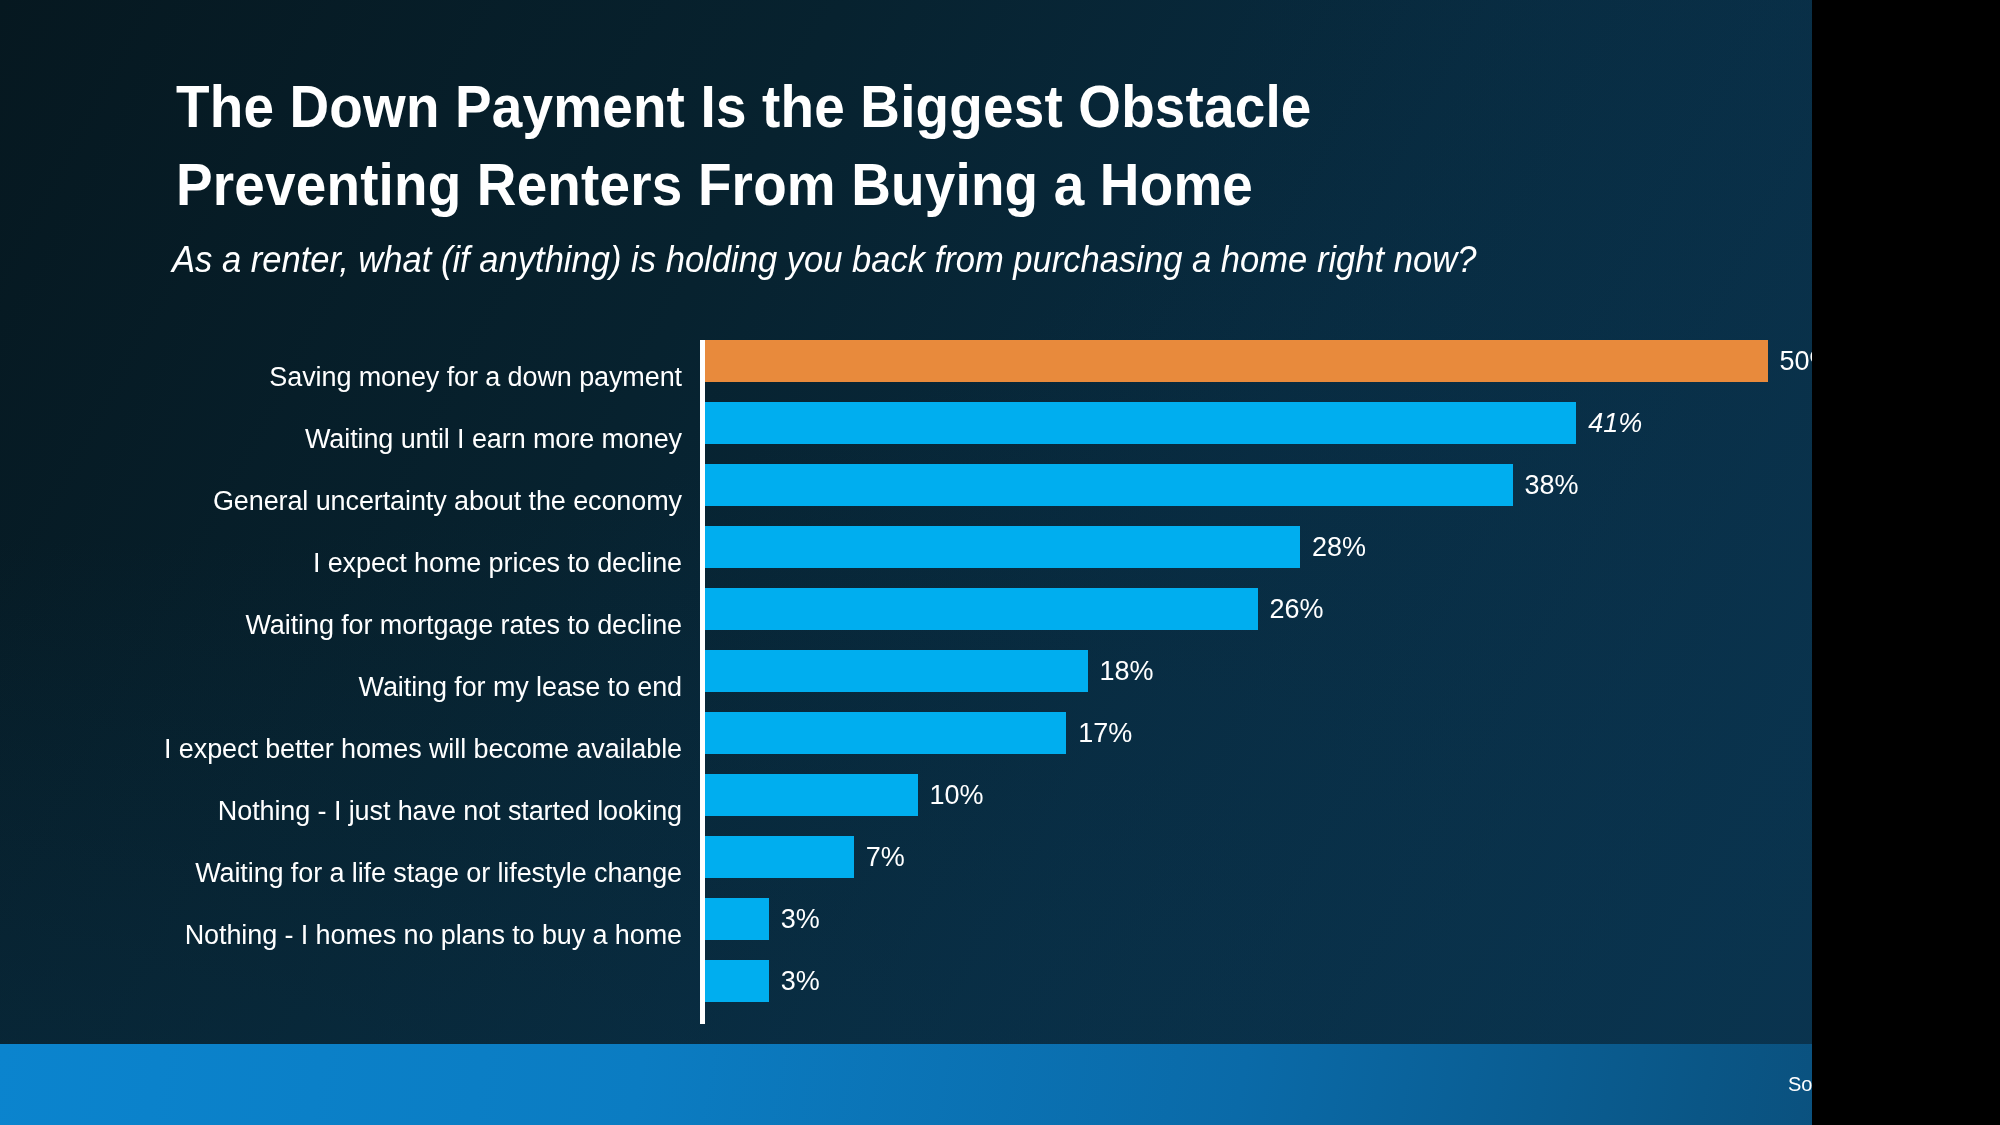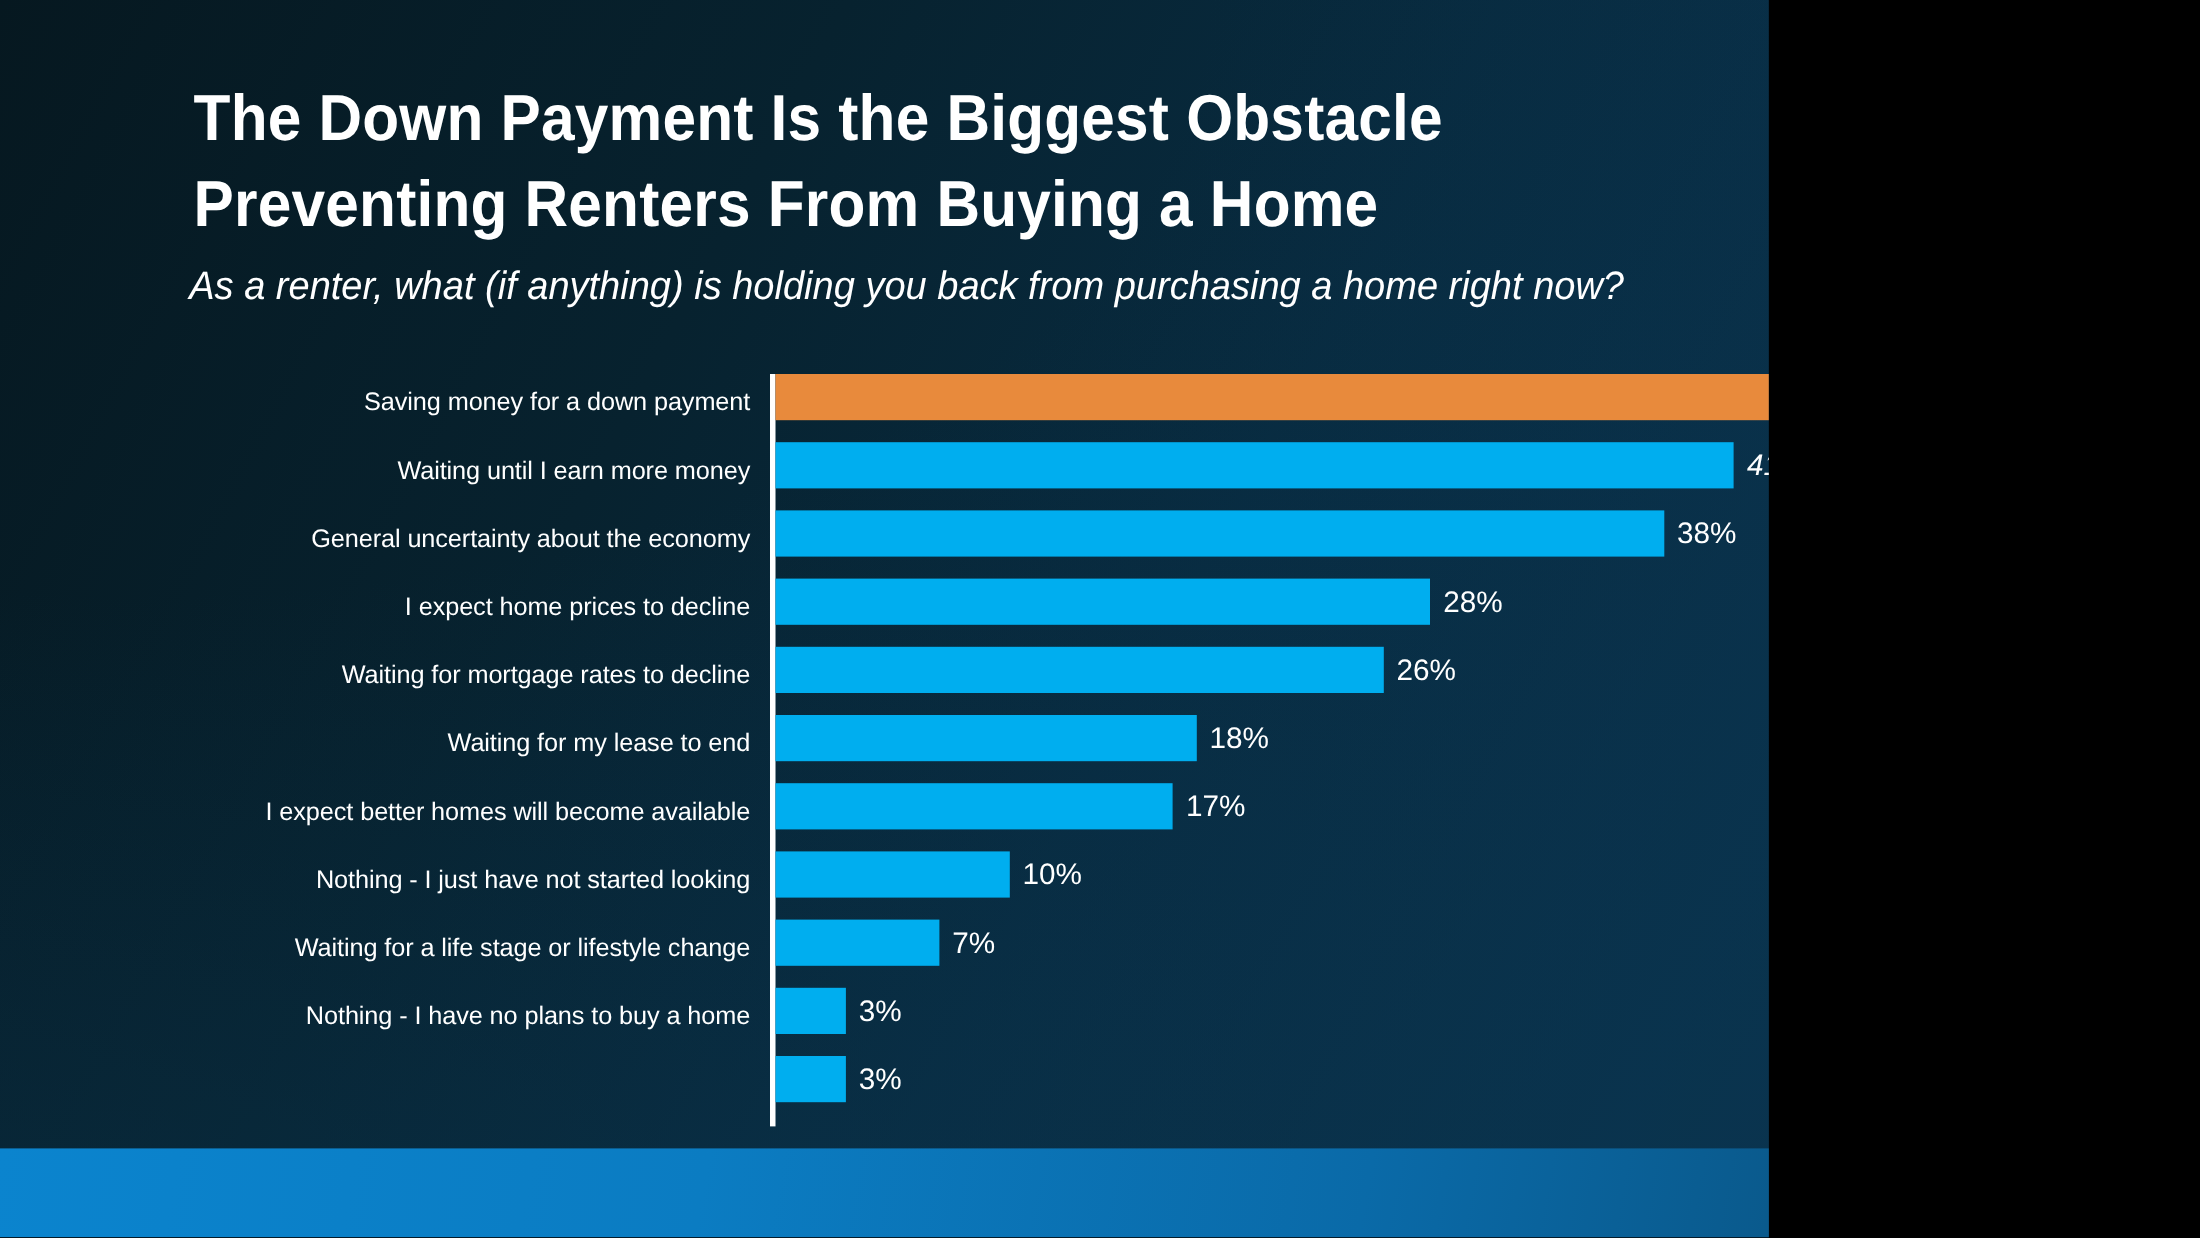--- a/index.html
+++ b/index.html
@@ -2,21 +2,21 @@
 <html><head>
 <meta charset="utf-8">
 <style>
   html, body {
     margin: 0;
     padding: 0;
     background: #000;
   }
   #canvas {
     position: relative;
-    width: 1608px;
+    width: 1812px;
     height: 1125px;
     overflow: hidden;
     background:
       radial-gradient(ellipse 150% 120% at 8% 0%, #06192400 0%, #06192400 40%, rgba(10,52,78,0.55) 100%),
       linear-gradient(118deg, #061820 0%, #07222f 35%, #082b40 62%, #0a3450 100%);
     font-family: "Liberation Sans", sans-serif;
     -webkit-font-smoothing: antialiased;
   }
 
   
@@ -68,28 +68,28 @@
   }
   .row {
     position: absolute;
     left: 0;
     width: 2000px;
     height: 62px;
   }
   .cat-label {
     position: absolute;
     left: 0;
-    top: 4px;
+    top: 16px;
     width: 682px;
     height: 62px;
     display: flex;
     align-items: center;
     justify-content: flex-end;
     color: #ffffff;
-    font-size: 23px;
+    font-size: 27px;
     line-height: 32px;
     white-space: nowrap;
     letter-spacing: -0.1px;
   }
   .bar {
     position: absolute;
     left: 705px;
     top: 10px;
     height: 42px;
     background: #00aeef;
@@ -181,21 +181,21 @@
           <div class="cat-label">Nothing - I just have not started looking</div>
           <div class="bar" style="width: 212.5px;"></div>
           <div class="val-label" style="left: 929.5px;">10%</div>
         </div>
         <div class="row" style="top: 496px;">
           <div class="cat-label">Waiting for a life stage or lifestyle change</div>
           <div class="bar" style="width: 148.75px;"></div>
           <div class="val-label" style="left: 865.75px;">7%</div>
         </div>
         <div class="row" style="top: 558px;">
-          <div class="cat-label">Nothing - I have no plans to buy a home</div>
+          <div class="cat-label">Nothing - I homes no plans to buy a home</div>
           <div class="bar" style="width: 63.75px;"></div>
           <div class="val-label" style="left: 780.75px;">3%</div>
         </div>
         <div class="row" style="top: 620px;">
           <div class="bar" style="width: 63.75px;"></div>
           <div class="val-label" style="left: 780.75px;">3%</div>
         </div>
       </div>
   </div>
 

